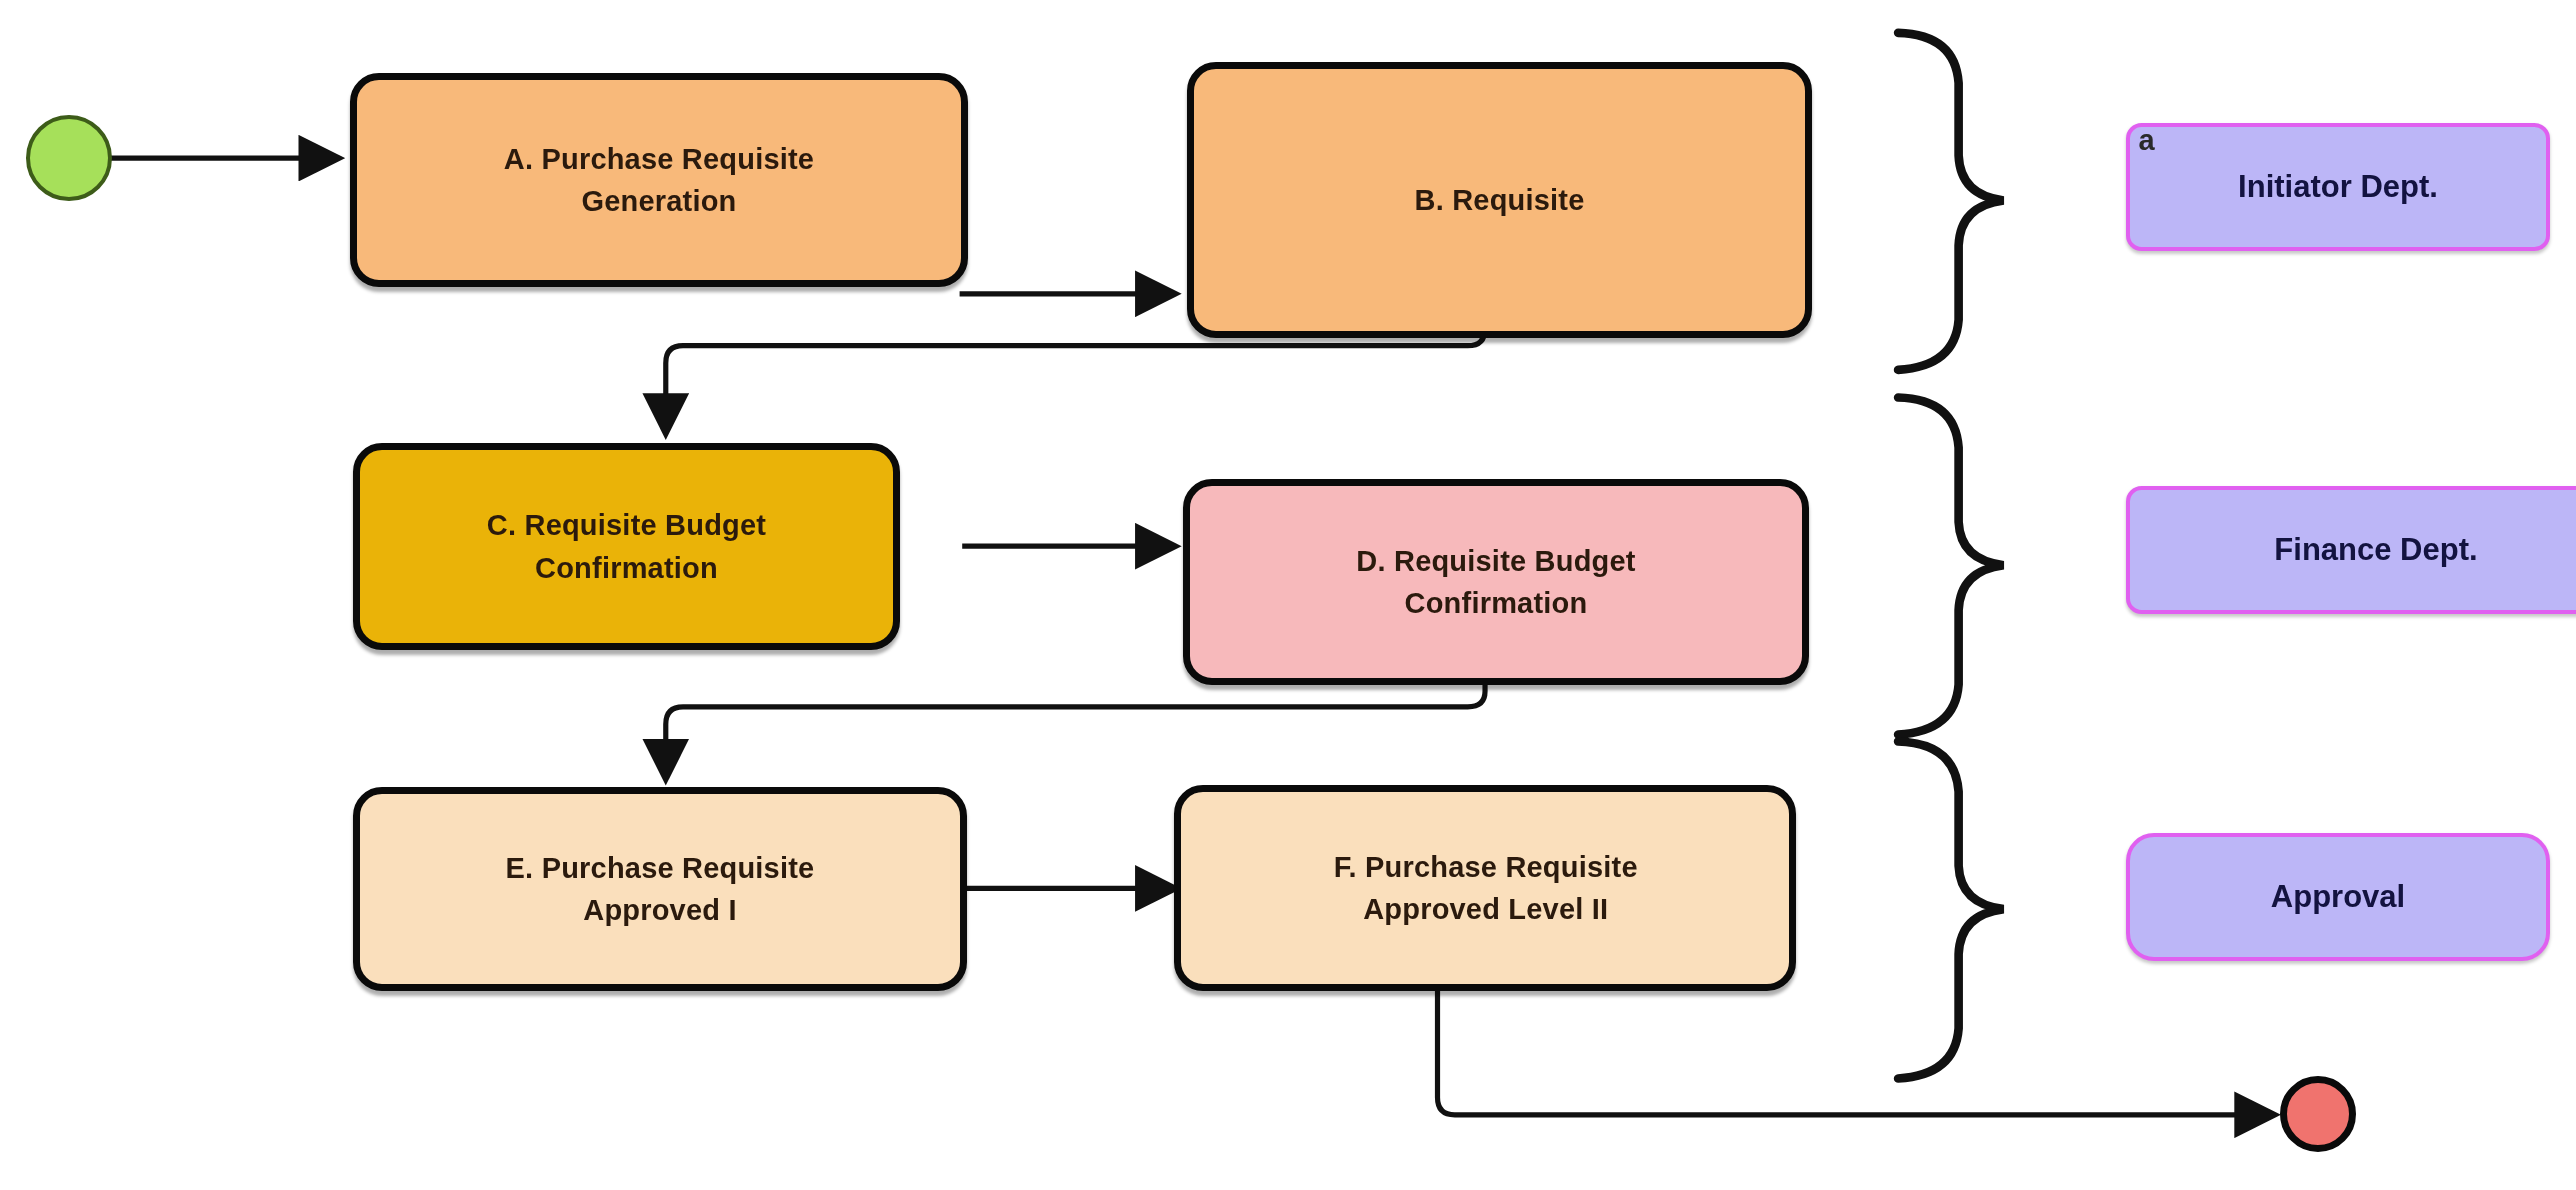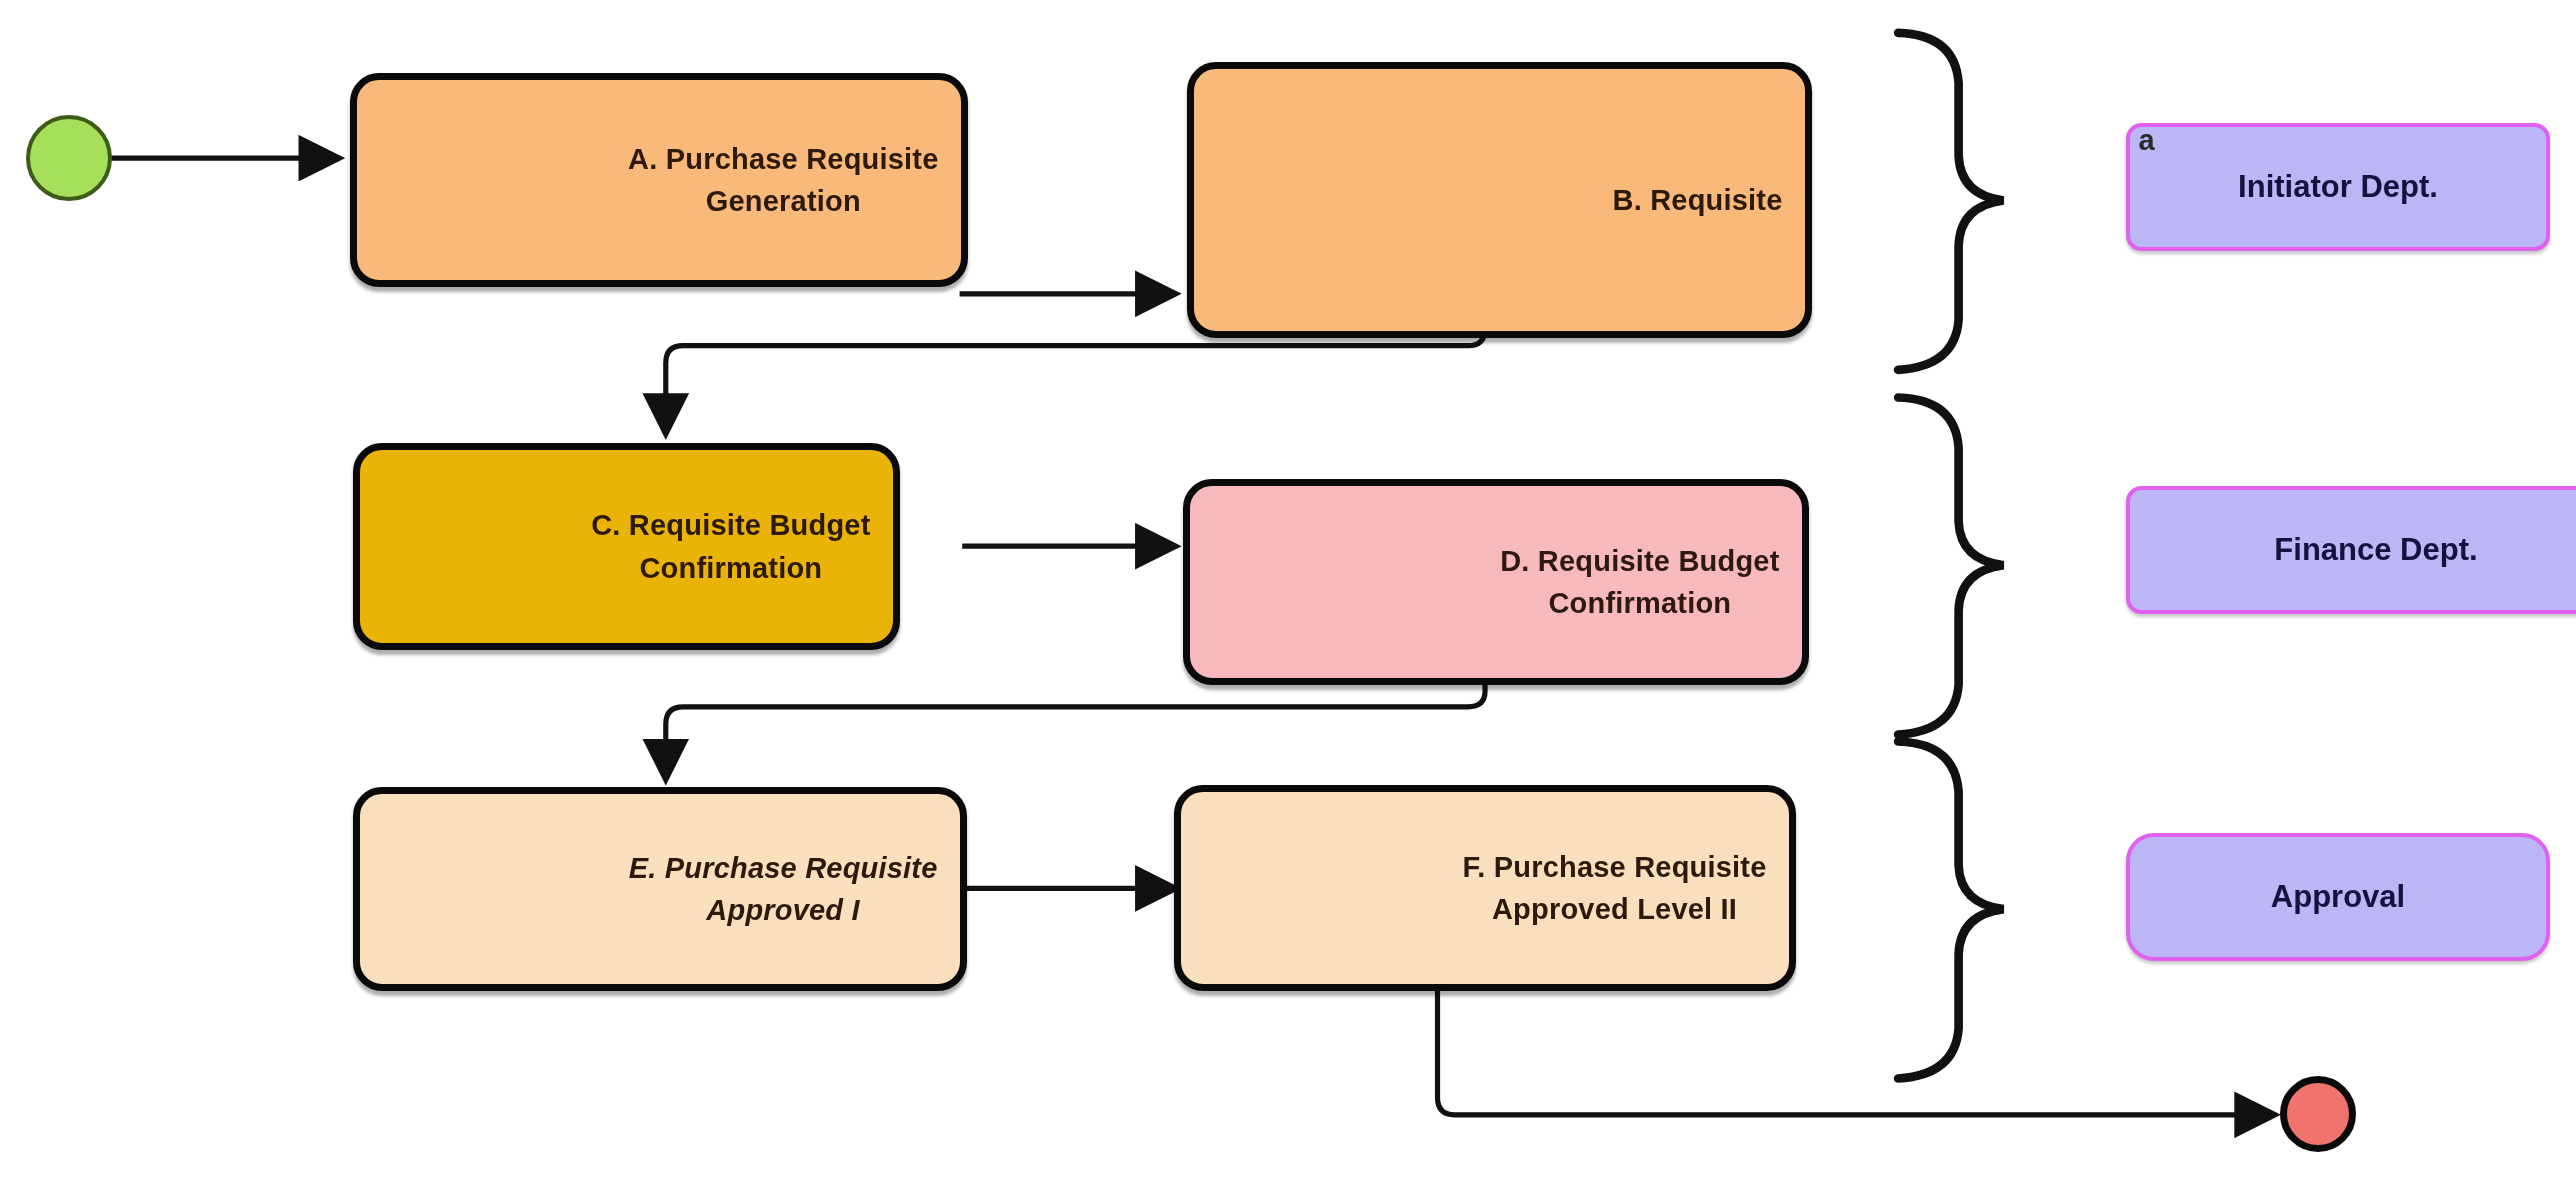--- a/index.html
+++ b/index.html
@@ -25,21 +25,21 @@
   }
 
   
   .step {
     position: absolute;
     box-sizing: border-box;
     border: 7.8px solid #0a0a0a;
     border-radius: 29px;
     display: flex;
     align-items: center;
-    justify-content: flex-end;
+    justify-content: center;
     text-align: center;
     color: #2b1a0d;
     font-weight: bold;
     font-size: 29px;
     line-height: 1.45;
     letter-spacing: 0.2px;
     padding: 0 22.5px;
     box-shadow: 0 4.3px 3.5px rgba(0,0,0,0.32);
   }
   .step span { display: block; }
@@ -142,21 +142,21 @@
     </div>
   </div>
 
   <div class="step" style="left:1183px; top:443px; width:626px; height:206px; background:#f7b9bb;margin-top:36px;">
     <div>
       <span>D. Requisite Budget</span>
       <span>Confirmation</span>
     </div>
   </div>
 
-  <div class="step" style="left:353px; top:787px; width:614px; height:204px; background:#fadfbc;font-style:italic;">
+  <div class="step" style="left:353px; top:787px; width:614px; height:204px; background:#fadfbc;">
     <div>
       <span>E. Purchase Requisite</span>
       <span>Approved I</span>
     </div>
   </div>
 
   <div class="step" style="left:1174px; top:785px; width:622px; height:206px; background:#fadfbc;padding-left:24px;">
     <div>
       <span>F. Purchase Requisite</span>
       <span>Approved Level II</span>

